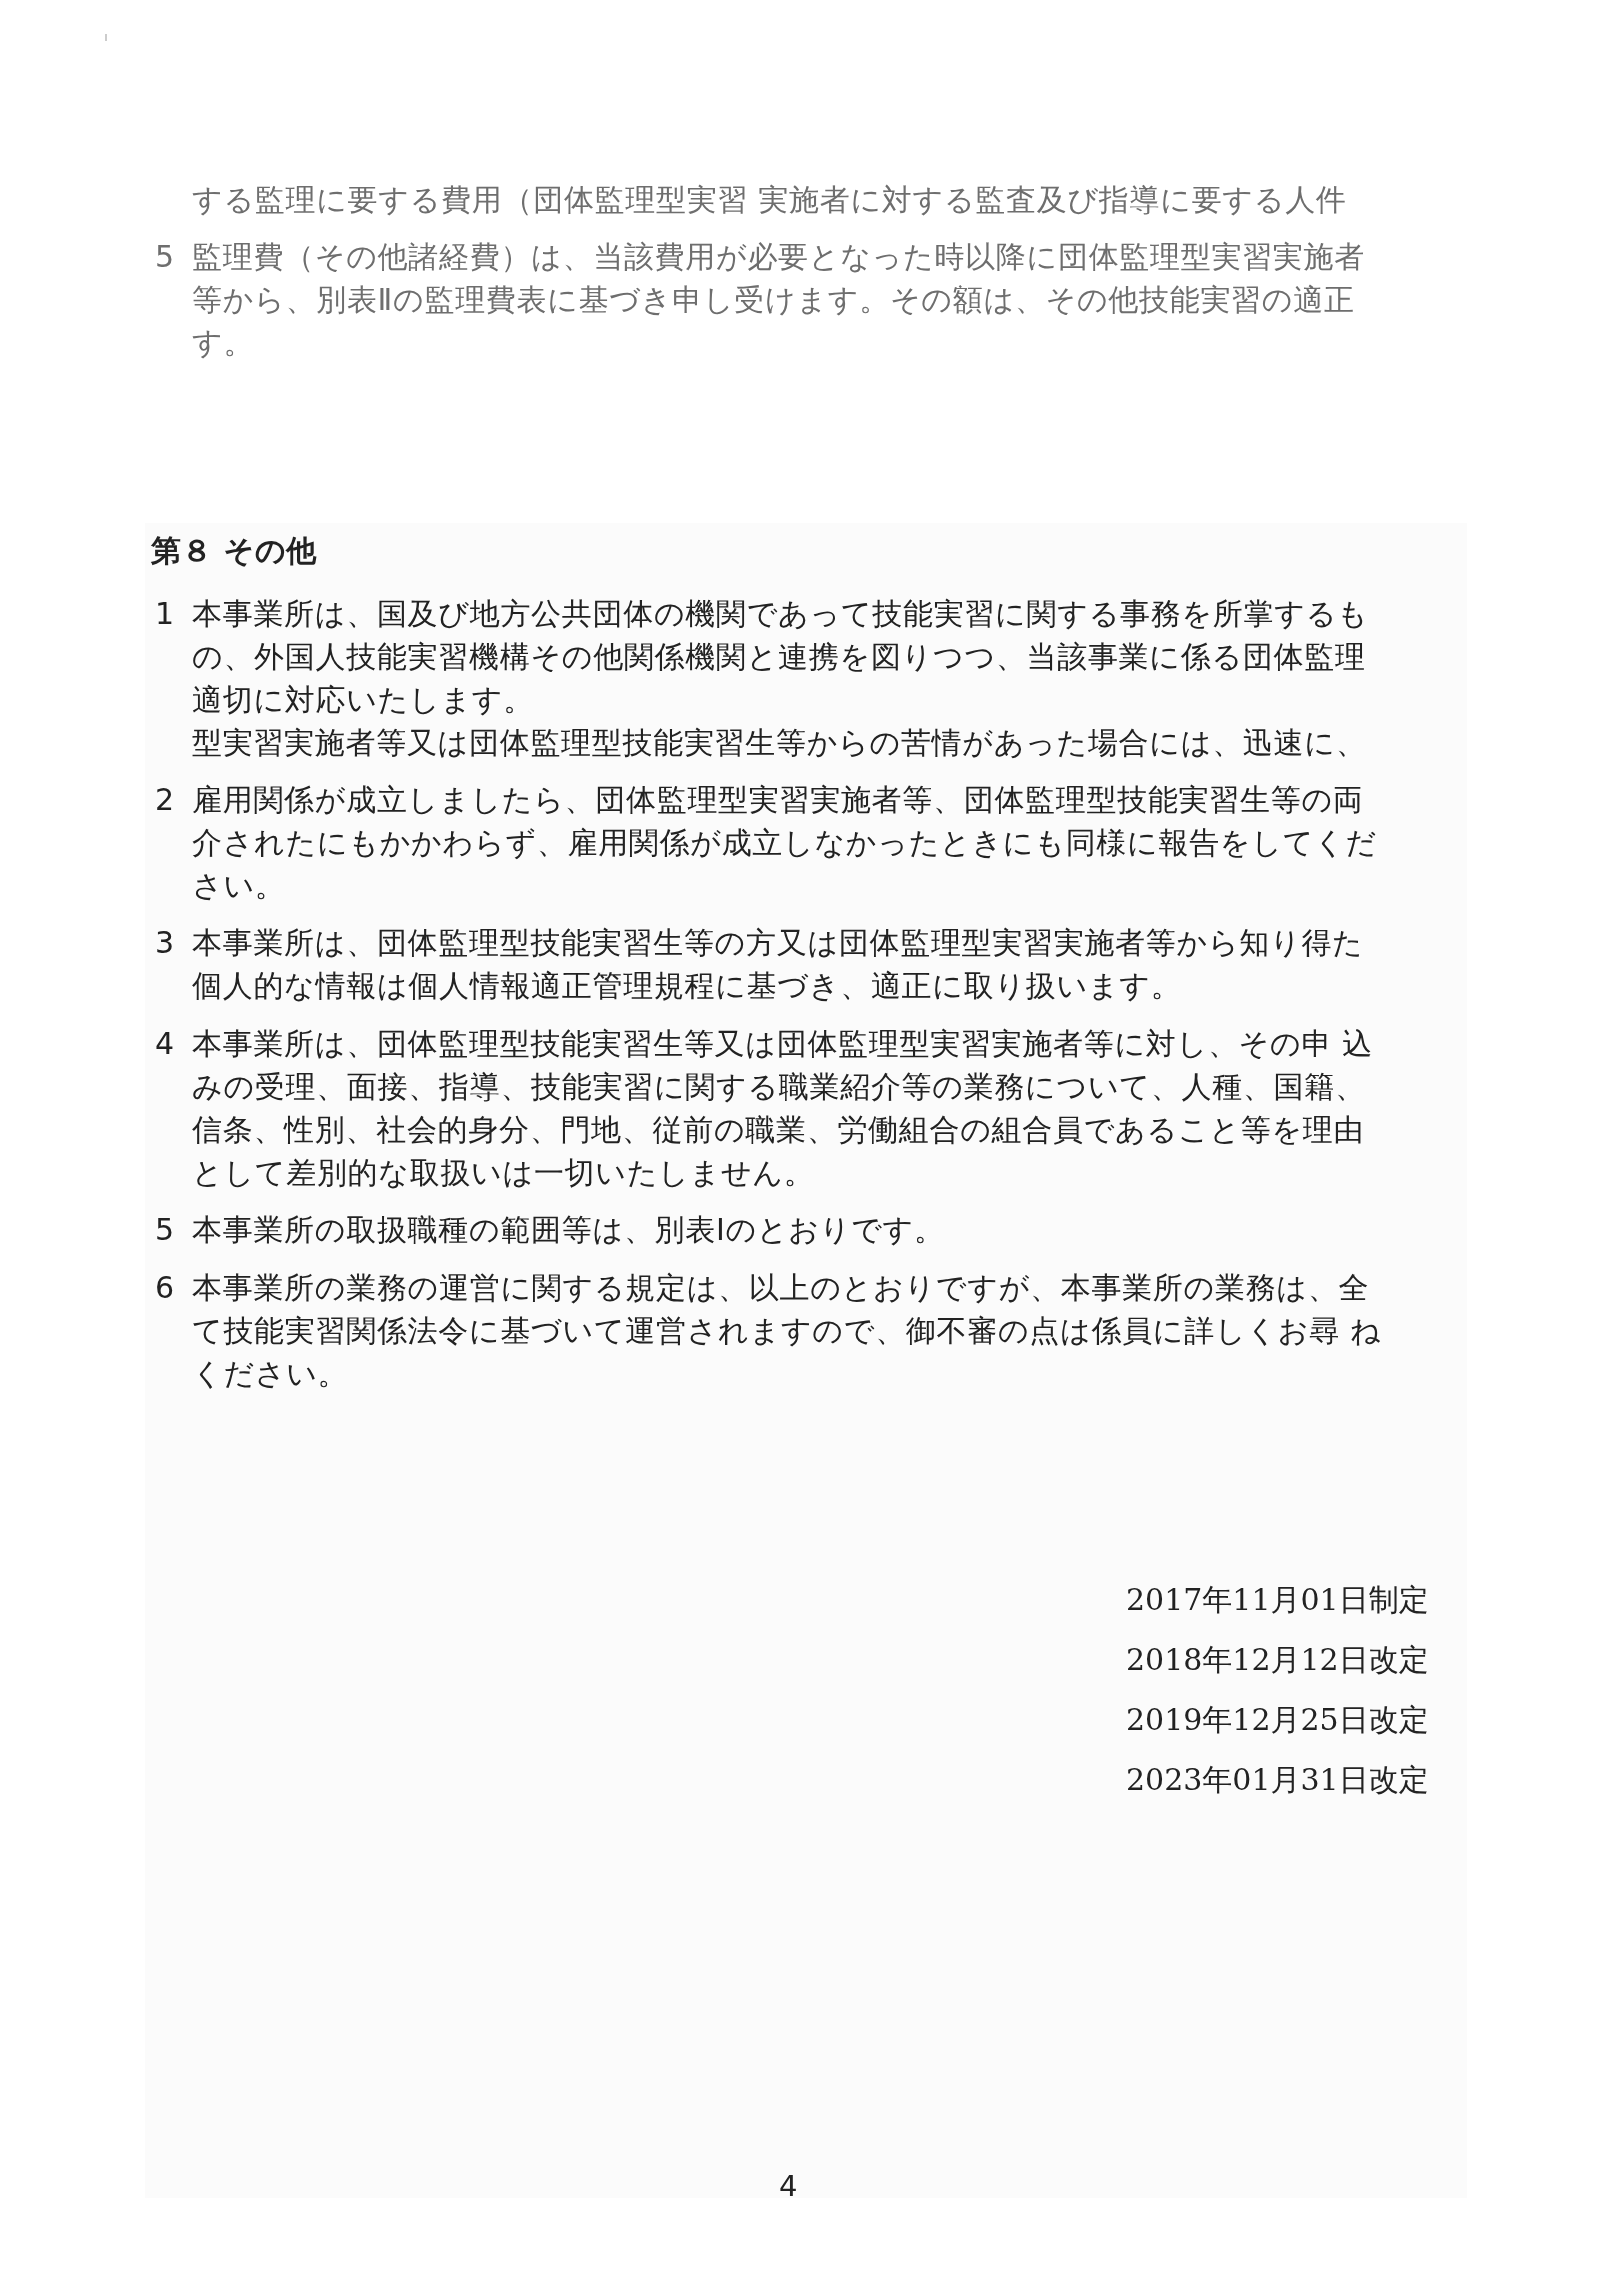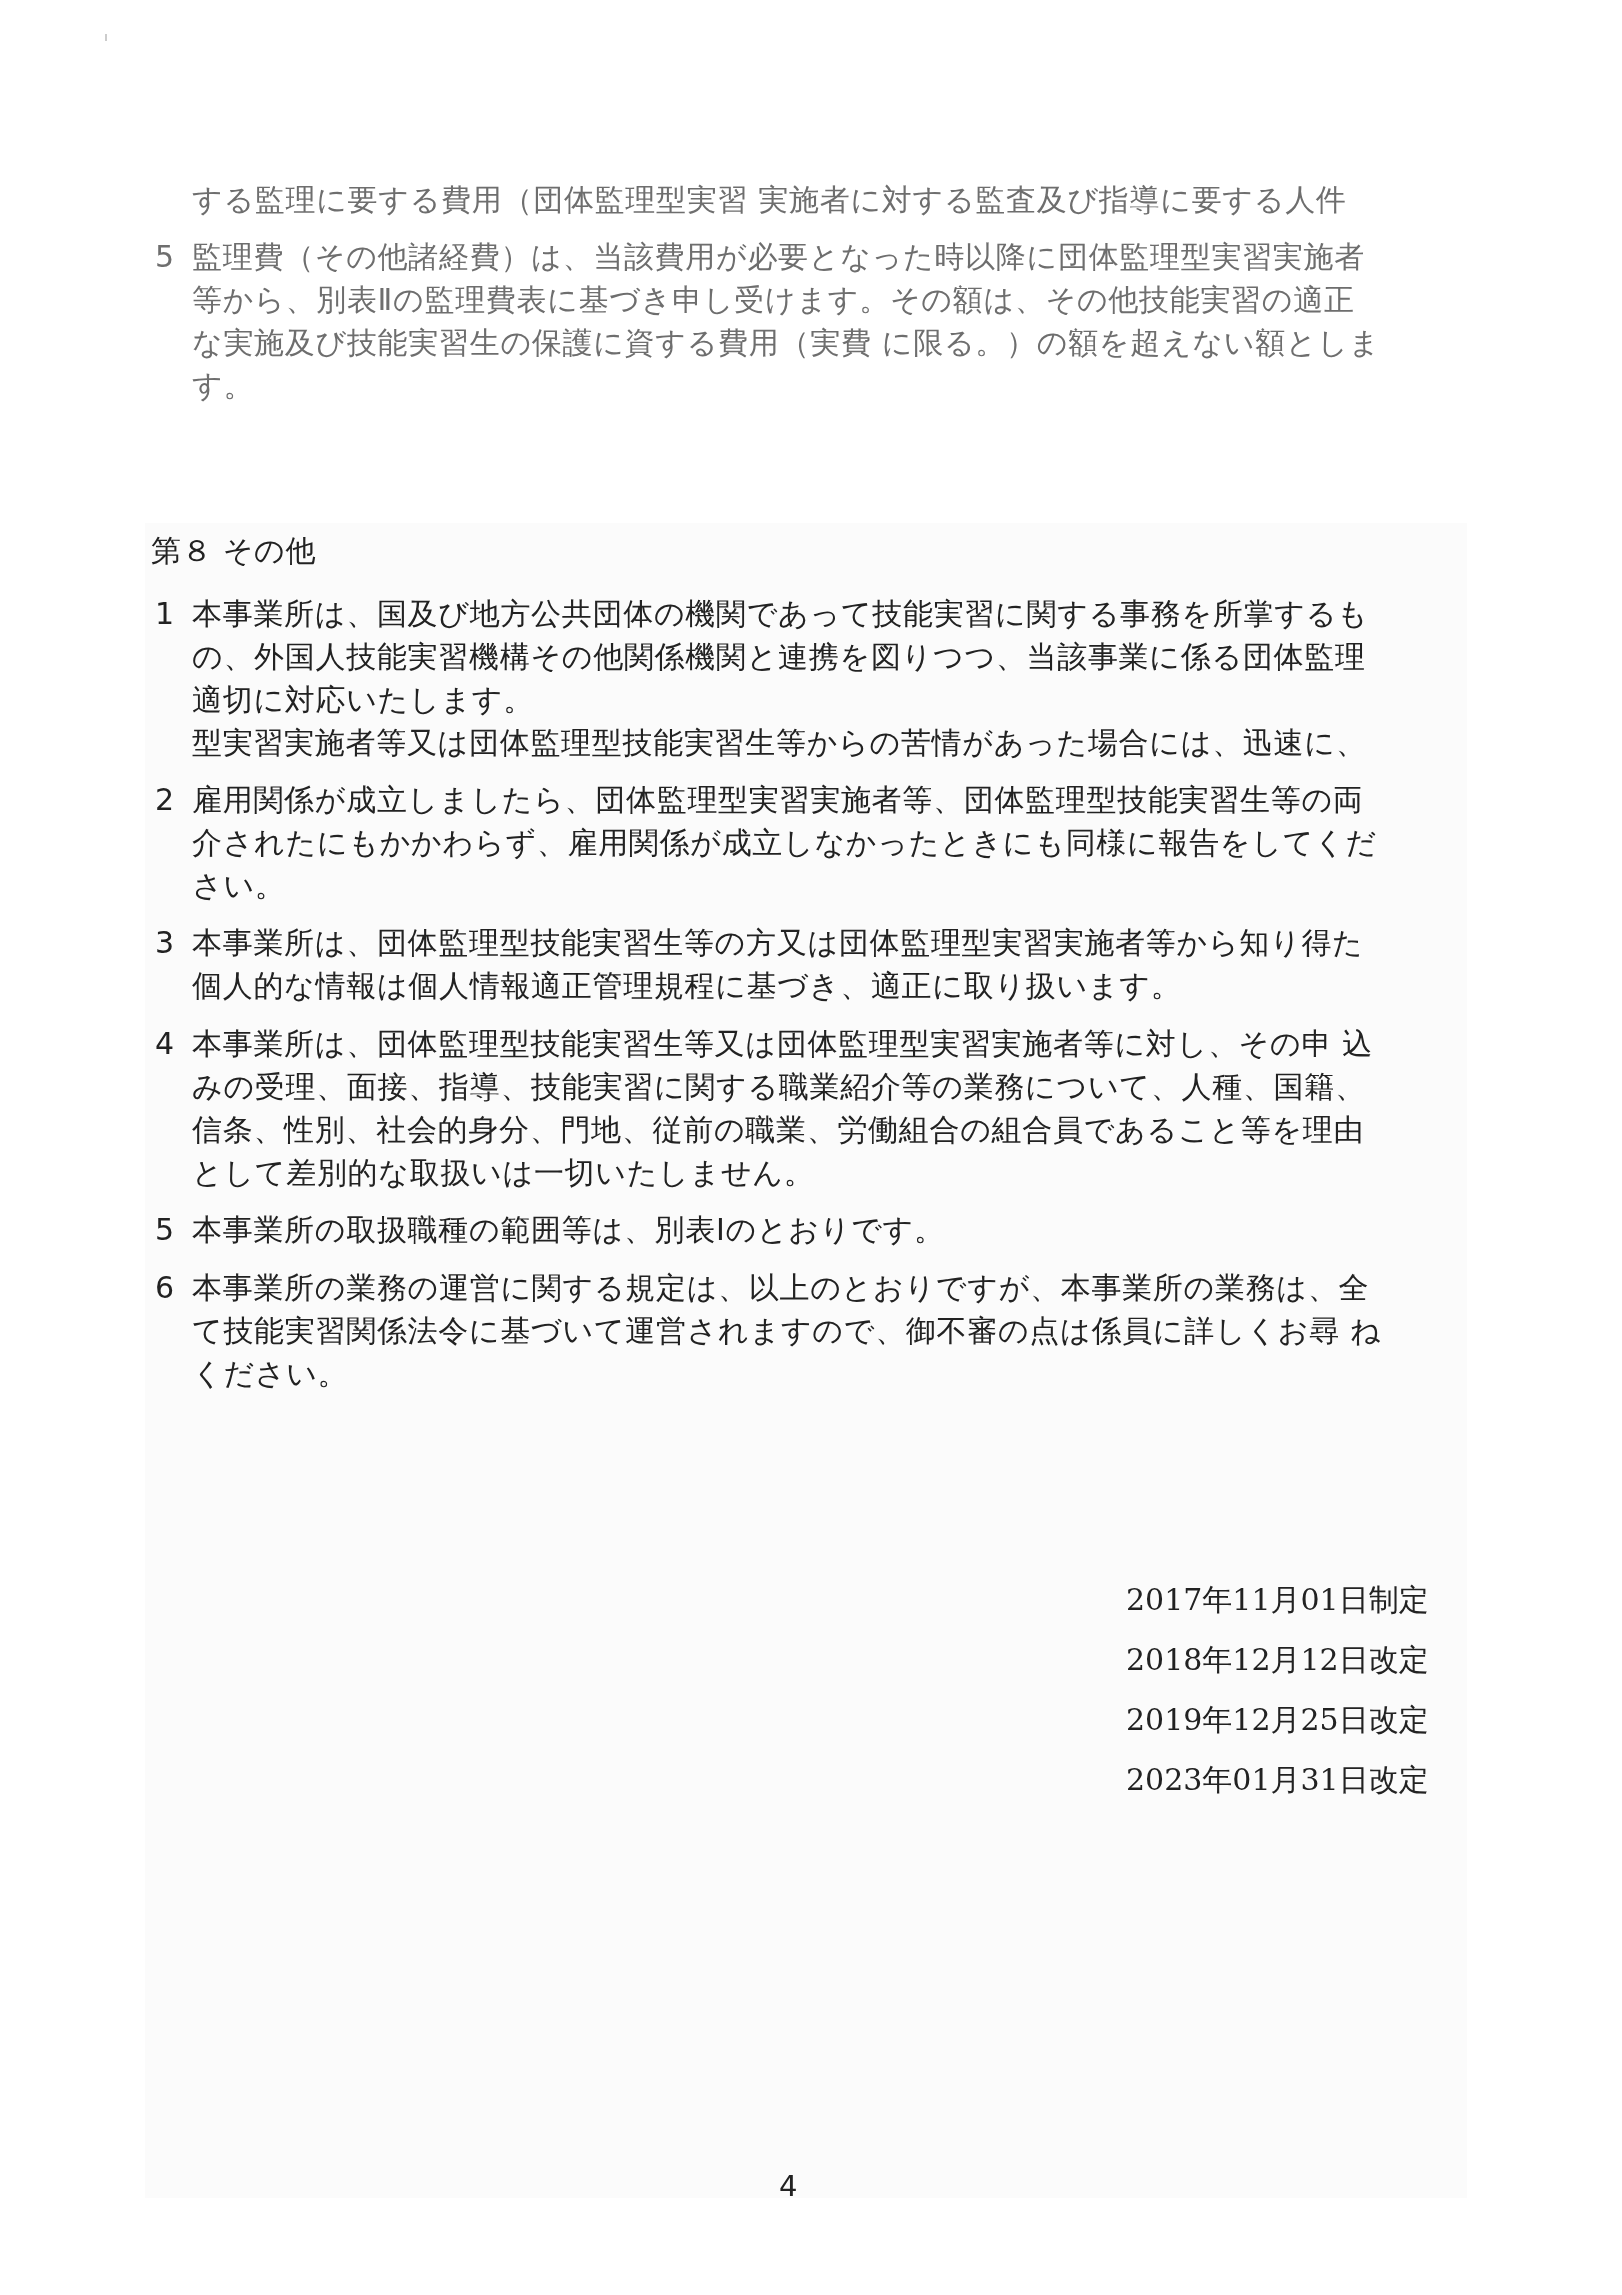--- a/index.html
+++ b/index.html
@@ -59,20 +59,21 @@
     .para .num {
       position: absolute;
       left: 3.9px;
       top: 0;
     }
     .cont {
       padding-left: 41px;
     }
     .heading {
       margin-bottom: 19.6px;
+      font-weight: bold;
     }
     .dates {
       position: absolute;
       left: 1126px;
       top: 1570px;
       width: 340px;
       color: #222222;
       font-family: "DejaVu Serif", "Liberation Serif", serif;
       font-size: 30px;
     }
@@ -99,21 +100,20 @@
   <div class="stray"></div>
 
   <div class="block gray" style="top:178px;">
     <div class="cont" style="margin-bottom:14.4px;">
       <div class="line">する監理に要する費用（団体監理型実習 実施者に対する監査及び指導に要する人件</div>
     </div>
     <div class="para">
       <span class="num">5</span>
       <div class="line">監理費（その他諸経費）は、当該費用が必要となった時以降に団体監理型実習実施者</div>
       <div class="line">等から、別表Ⅱの監理費表に基づき申し受けます。その額は、その他技能実習の適正</div>
-      <div class="line">な実施及び技能実習生の保護に資する費用（実費 に限る。）の額を超えない額としま</div>
       <div class="line">す。</div>
     </div>
   </div>
 
   <div class="block dark" style="top:529px;">
     <div class="line heading">第８ その他</div>
 
     <div class="para">
       <span class="num">1</span>
       <div class="line">本事業所は、国及び地方公共団体の機関であって技能実習に関する事務を所掌するも</div>

